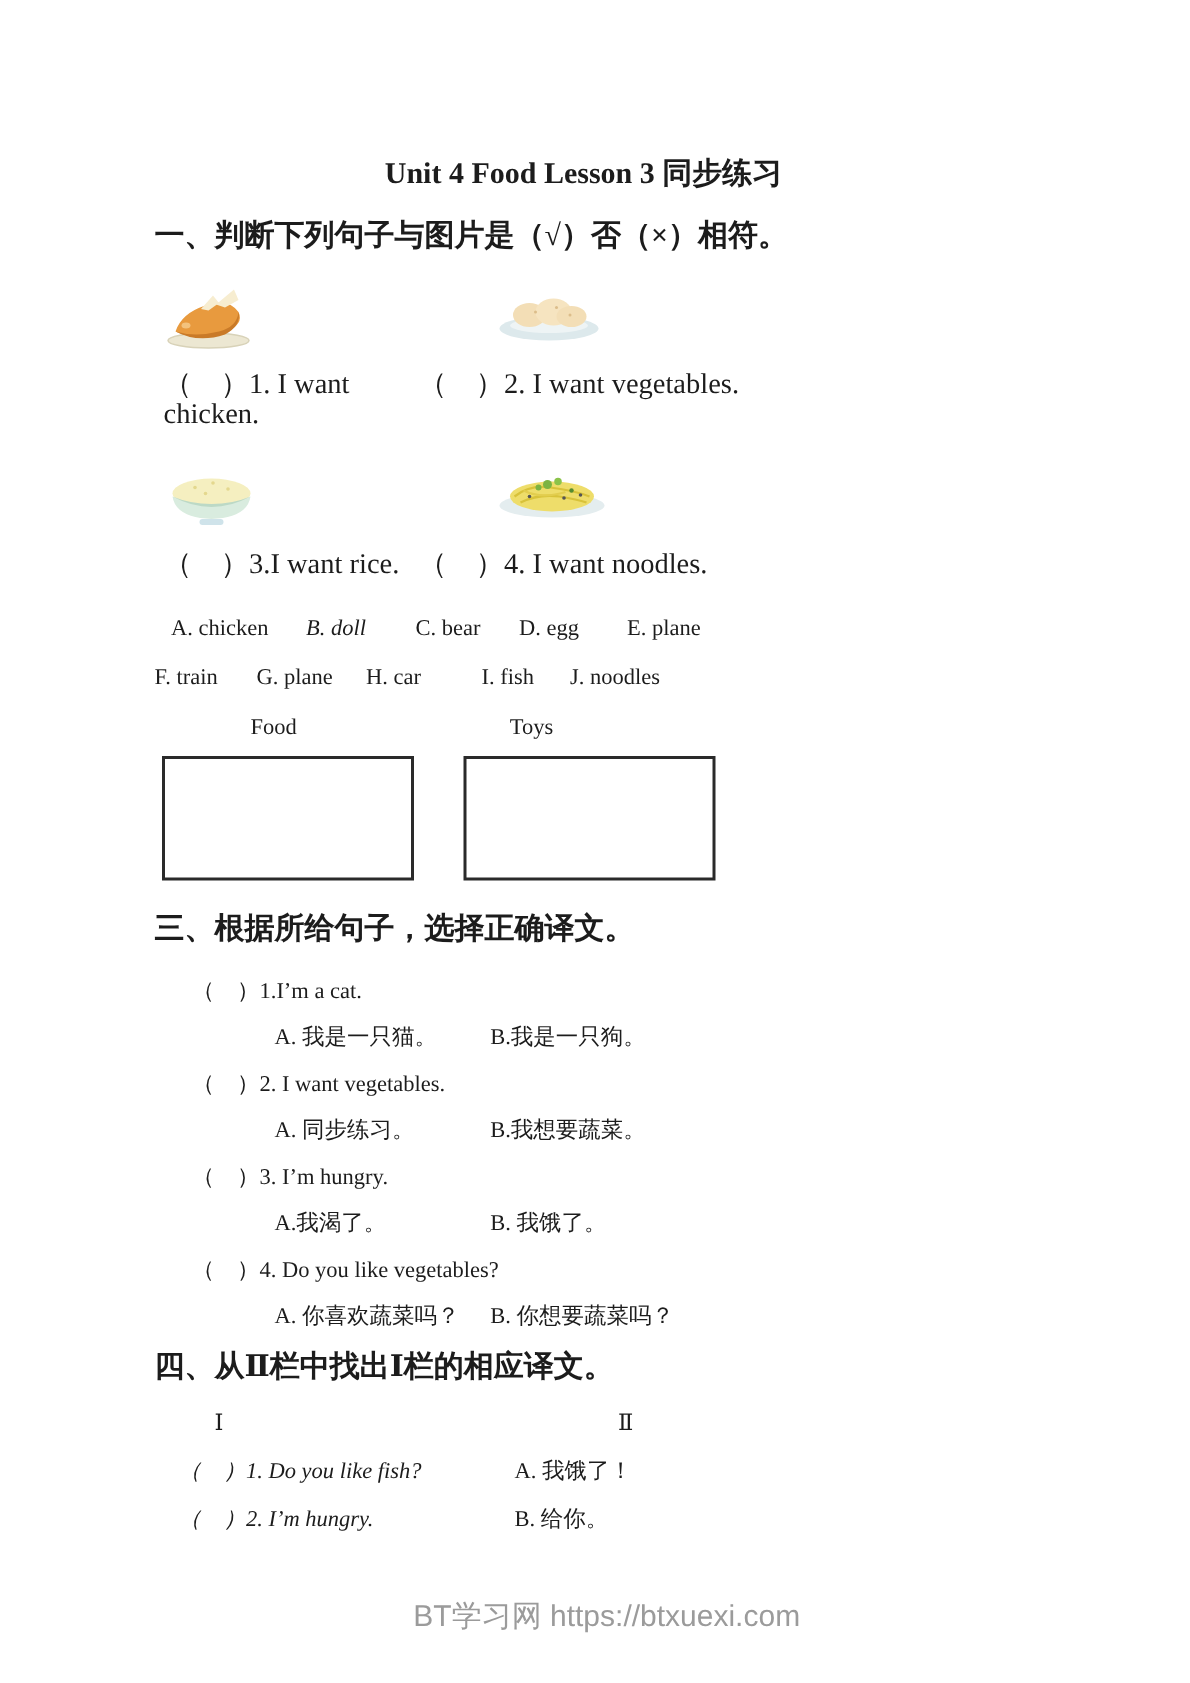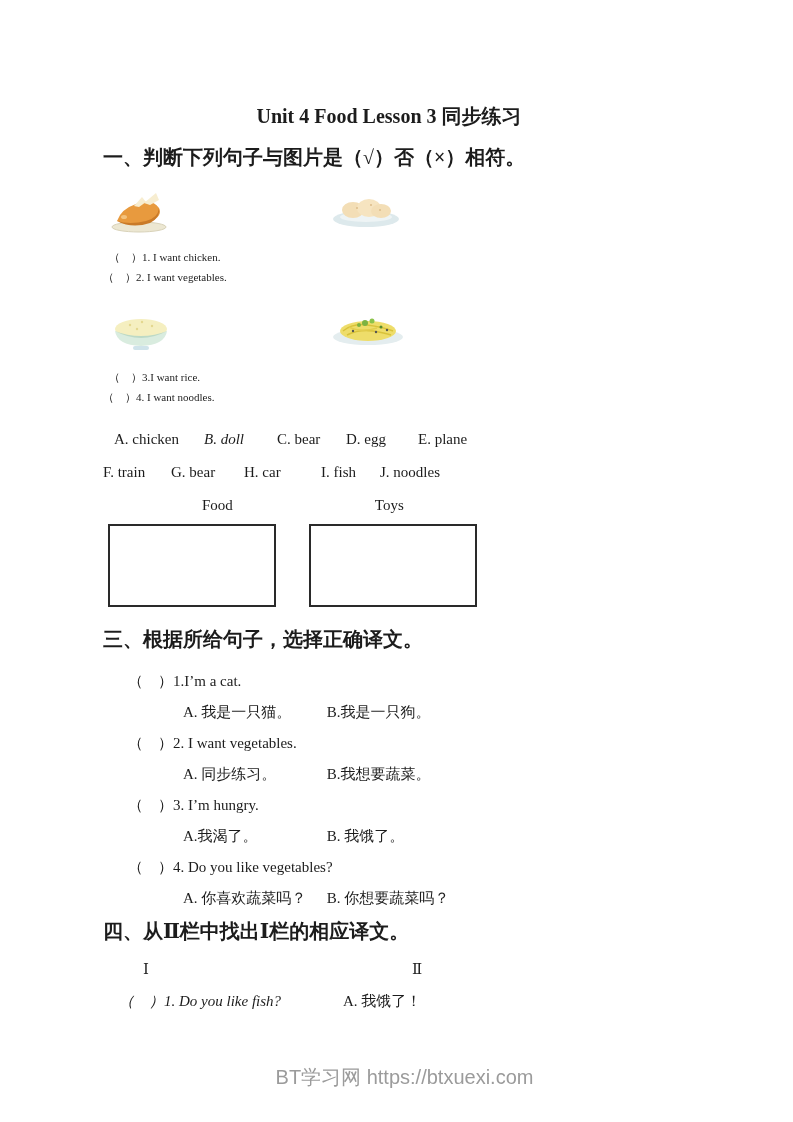--- a/index.html
+++ b/index.html
@@ -28,37 +28,37 @@
     font-weight: bold;
     line-height: 24px;
     margin-bottom: 20px;
   }
 
   
   .img-row { position: relative; height: 46px; margin-bottom: 12px; }
   .img-slot { position: absolute; top: 0; }
   .img-a { left: 5px; }
   .img-b { left: 226px; }
-  .cap-row { display: flex; font-size: 11px; line-height: 20px; margin-bottom: 22px; flex-direction: column; }
+  .cap-row { display: flex; font-size: 19px; line-height: 20px; margin-bottom: 22px; }
   .cap-col1 { width: 170px; margin-left: 6px; }
   .cap-col2 { flex: 1; }
 
   
   .word-row { display: flex; font-size: 15px; line-height: 20px; margin-bottom: 13px; }
   .word-row .w { display: inline-block; }
   .row1 .w:nth-child(1){ width: 90px; margin-left: 11px; }
   .row1 .w:nth-child(2){ width: 73px; font-style: italic; }
   .row1 .w:nth-child(3){ width: 69px; }
   .row1 .w:nth-child(4){ width: 72px; }
   .row2 .w:nth-child(1){ width: 68px; }
   .row2 .w:nth-child(2){ width: 73px; }
   .row2 .w:nth-child(3){ width: 77px; }
   .row2 .w:nth-child(4){ width: 59px; }
   .cat-row { display: flex; font-size: 15px; line-height: 20px; margin-bottom: 9px; margin-top: 6px; }
-  .cat-food { margin-left: 99px; }
+  .cat-food { margin-left: 64px; }
   .cat-toys { margin-left: 142px; }
   .box-row { display: flex; margin-bottom: 20px; }
   .ans-box { width: 168px; height: 83px; border: 2px solid #2a2a2a; background: #ffffff; }
   .box-left { margin-left: 5px; }
   .box-right { margin-left: 33px; }
 
   
   .s3-line { font-size: 15px; line-height: 20px; margin-bottom: 11px; margin-left: 25px; }
   .s3-opts { margin-left: 80px; }
   .opt-a { display: inline-block; width: 140px; }
@@ -159,21 +159,21 @@
 
     <div class="word-row row1">
       <span class="w">A. chicken</span>
       <span class="w">B. doll</span>
       <span class="w">C. bear</span>
       <span class="w">D. egg</span>
       <span class="w">E. plane</span>
     </div>
     <div class="word-row row2">
       <span class="w">F. train</span>
-      <span class="w">G. bear</span>
+      <span class="w">G. plane</span>
       <span class="w">H. car</span>
       <span class="w">I. fish</span>
       <span class="w">J. noodles</span>
     </div>
     <div class="cat-row">
       <span class="cat-food">Food</span>
       <span class="cat-toys">Toys</span>
     </div>
     <div class="box-row">
       <div class="ans-box box-left"></div>
@@ -208,17 +208,21 @@
 
     <div class="sec-head s4-head">四、从Ⅱ栏中找出Ⅰ栏的相应译文。</div>
     <div class="col-head-row">
       <span class="col1-h">Ⅰ</span>
       <span class="col2-h">Ⅱ</span>
     </div>
     <div class="match-row">
       <span class="match-left">（　）1. Do you like fish?</span>
       <span class="match-right">A. 我饿了！</span>
     </div>
+    <div class="match-row">
+      <span class="match-left">（　）2. I’m hungry.</span>
+      <span class="match-right">B. 给你。</span>
+    </div>
 
   </div>
 
   <div class="footer">BT学习网 https://btxuexi.com</div>
 </div>
 
 </body></html>

